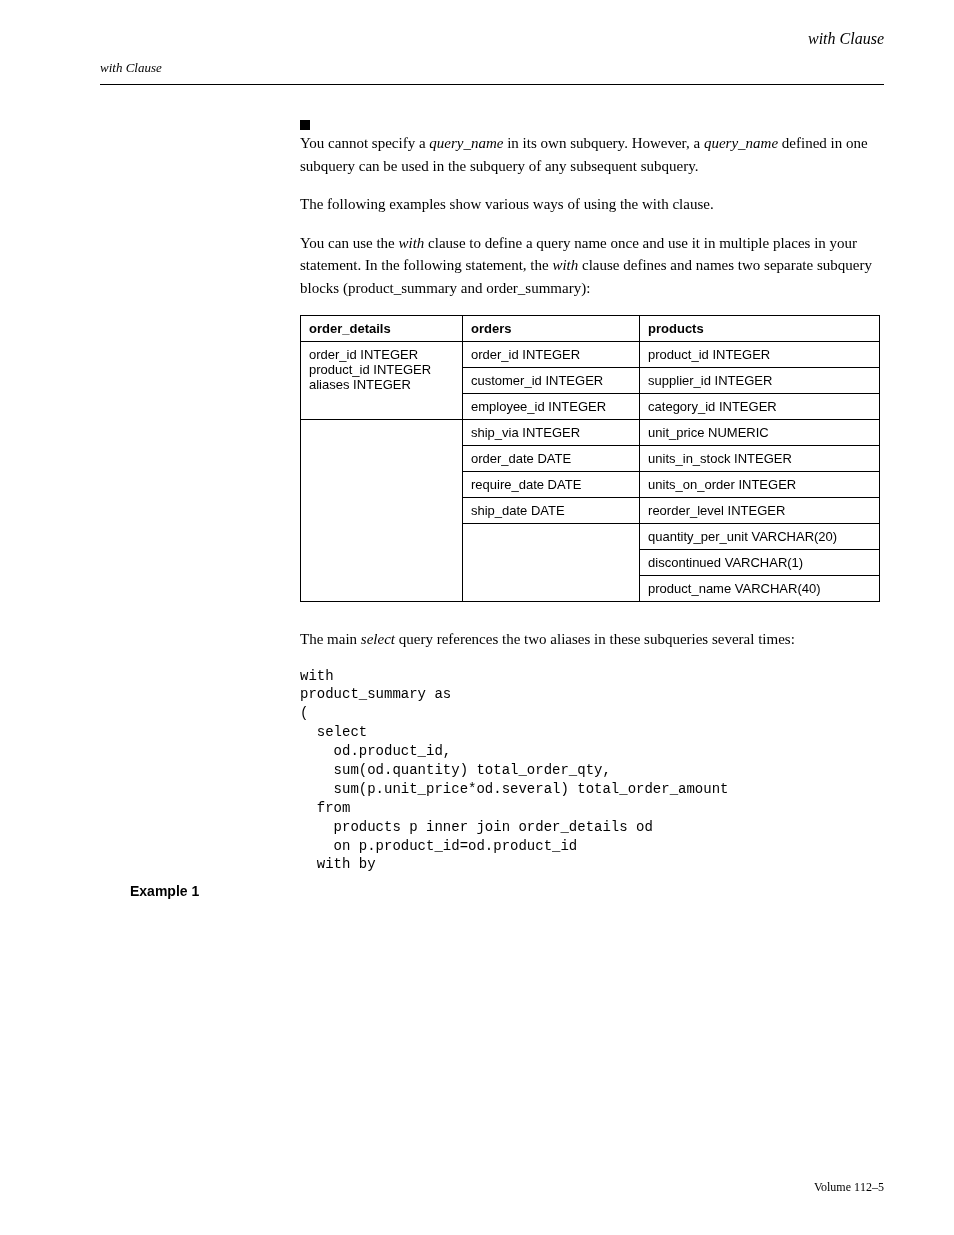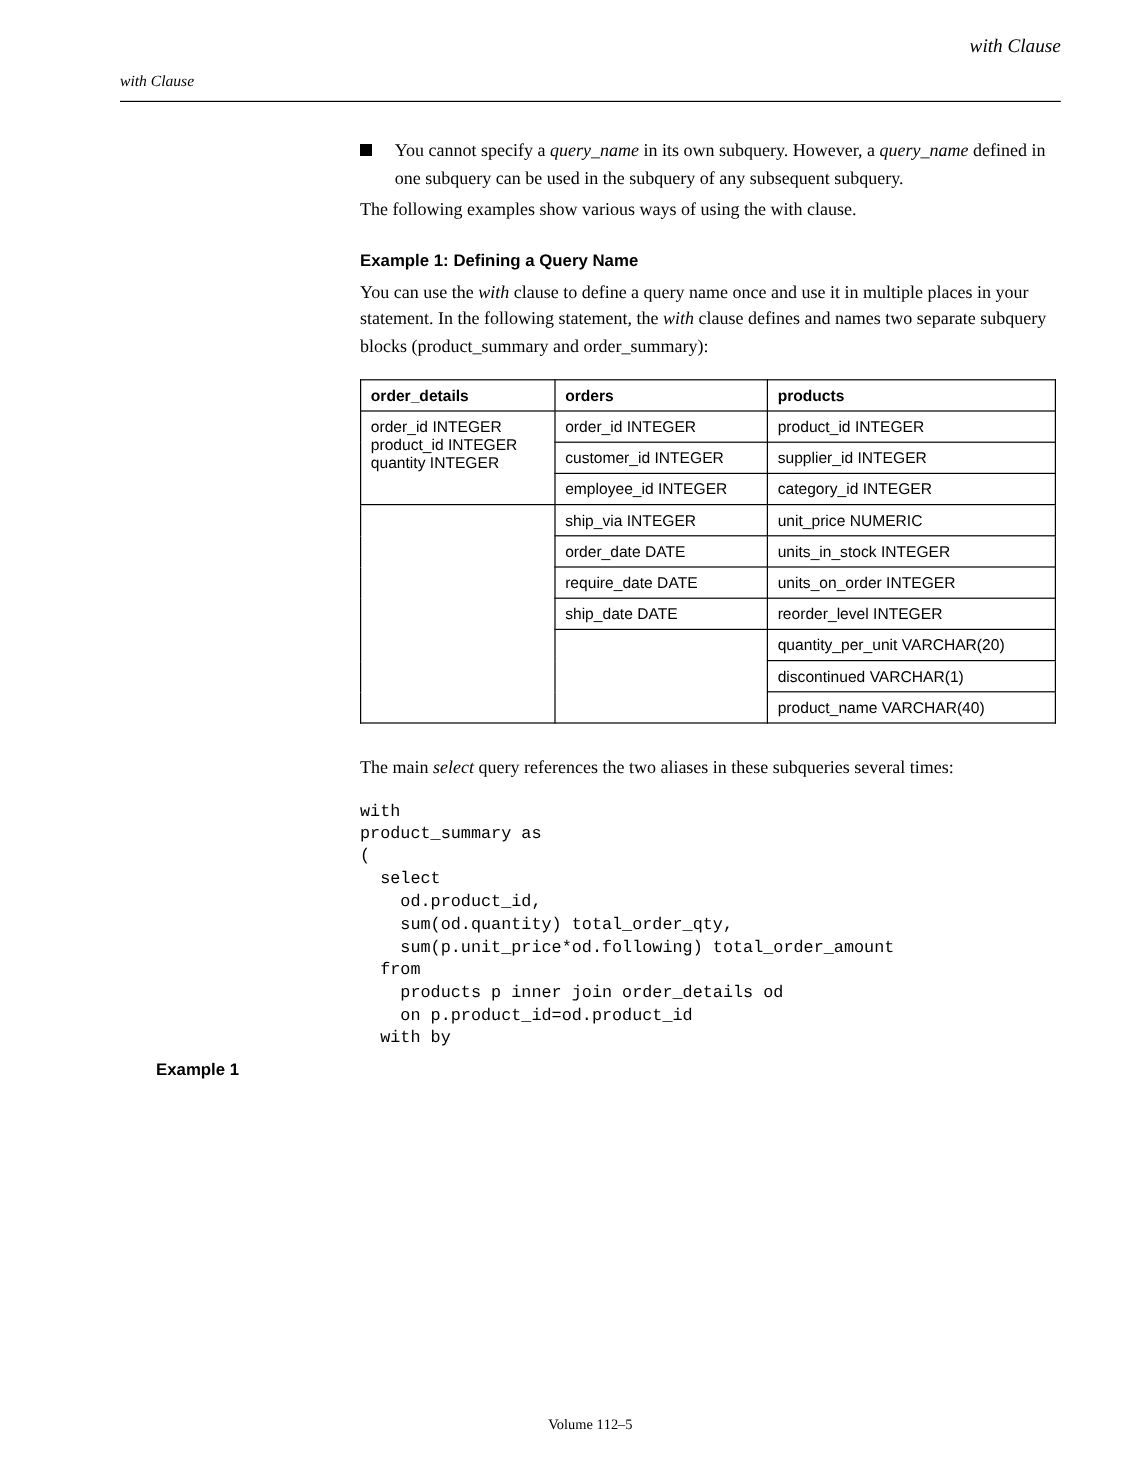--- a/index.html
+++ b/index.html
@@ -3,30 +3,30 @@
 <meta charset="utf-8">
 <style>
   html,body{margin:0;padding:0;background:#fff;color:#000;font-family:"Times New Roman",serif;}
   .page{width:954px;height:1235px;position:relative;box-sizing:border-box;padding:60px 70px 40px 100px;}
   .running-head{font-size:13px;}
   .running-head-right{position:absolute;top:30px;right:70px;font-style:italic;}
   .rule{border:none;border-top:1px solid #000;margin:8px 0 30px 0;}
   .side-label{position:absolute;left:330px;font-family:"Helvetica Neue",Arial,sans-serif;font-weight:bold;font-size:14px;text-align:right;}
   .content{margin-left:200px;}
   .body-text{font-size:15px;line-height:1.5;margin:0 0 16px 0;}
-  .bullet-row{display:flex;gap:19px;align-items:flex-start;margin-bottom:4px;}
+  .bullet-row{display:flex;gap:2px;align-items:flex-start;margin-bottom:16px;flex-direction:column;}
   .bullet{width:10px;height:10px;background:#000;margin-top:5px;flex:none;}
   table{border-collapse:collapse;width:580px;margin-bottom:26px;}
   td{border:1px solid #000;padding:5px 8px;font-family:"Helvetica Neue",Arial,sans-serif;font-size:13px;vertical-align:top;margin-left:48px;}
   td.hdr{font-weight:bold;}
   .section-heading{font-family:"Helvetica Neue",Arial,sans-serif;font-weight:bold;font-size:22px;margin:30px 0 14px 0;}
   .sub-heading{font-family:"Helvetica Neue",Arial,sans-serif;font-weight:bold;font-size:14px;margin:22px 0 8px 0;}
   .mono{font-family:"Courier New",monospace;white-space:pre;font-size:14px;line-height:1.35;margin:0 0 14px 0;}
   .italic{font-style:italic;}
-  .footer{position:absolute;bottom:40px;left:100px;right:70px;display:flex;justify-content:center;font-size:12px;}
+  .footer{position:absolute;bottom:40px;left:100px;right:70px;display:flex;justify-content:flex-end;font-size:12px;}
 </style>
 </head>
 <body>
 
 <div class="page">
 
   <div class="running-head italic">with Clause</div>
   <div class="running-head-right">with Clause</div>
   <hr class="rule">
 
@@ -35,38 +35,37 @@
     <div class="bullet-row">
       <span class="bullet"></span>
       <p class="body-text" style="margin:0;">
         <span>You cannot specify a </span><span class="italic">query_name</span><span> in its own subquery. However, a </span><span class="italic">query_name</span><span> defined in one subquery can be used in the subquery of any subsequent subquery.</span>
       </p>
     </div>
 
 
     <p class="body-text">The following examples show various ways of using the with clause.</p>
 
-    <div class="sub-heading">Example 1:  Defining a Query Name</div>
 
     <p class="body-text">
       <span>You can use the </span><span class="italic">with</span><span> clause to define a query name once and use it in multiple places in your statement. In the following statement, the </span><span class="italic">with</span><span> clause defines and names two separate subquery blocks (product_summary and order_summary):</span>
     </p>
 
     <table>
       <tbody>
           <tr>
         <td class="hdr">order_details</td>
         <td class="hdr">orders</td>
         <td class="hdr">products</td>
       </tr>
       <tr>
         <td rowspan="3">
           <span>order_id</span> <span>INTEGER</span><br>
           <span>product_id</span> <span>INTEGER</span><br>
-          <span>quantity</span> <span>INTEGER</span>
+          <span>aliases</span> <span>INTEGER</span>
         </td>
         <td><span>order_id</span> <span>INTEGER</span></td>
         <td><span>product_id</span> <span>INTEGER</span></td>
       </tr>
       <tr>
         <td><span>customer_id</span> <span>INTEGER</span></td>
         <td><span>supplier_id</span> <span>INTEGER</span></td>
       </tr>
       <tr>
         <td><span>employee_id</span> <span>INTEGER</span></td>
@@ -110,21 +109,21 @@
 
   <div class="side-label" style="top:883px;left:130px;">Example 1</div>
 
   <div class="content">
 <pre class="mono"><span>with</span>
 <span>product_summary as</span>
 <span>(</span>
 <span>  select</span>
 <span>    od.product_id,</span>
 <span>    sum(od.quantity) total_order_qty,</span>
-<span>    sum(p.unit_price*od.following) total_order_amount</span>
+<span>    sum(p.unit_price*od.several) total_order_amount</span>
 <span>  from</span>
 <span>    products p inner join order_details od</span>
 <span>    on p.product_id=od.product_id</span>
 <span>  with by</span></pre>
   </div>
 
   <div class="footer">
     <span>Volume 1</span>
     <span>12–5</span>
   </div>

